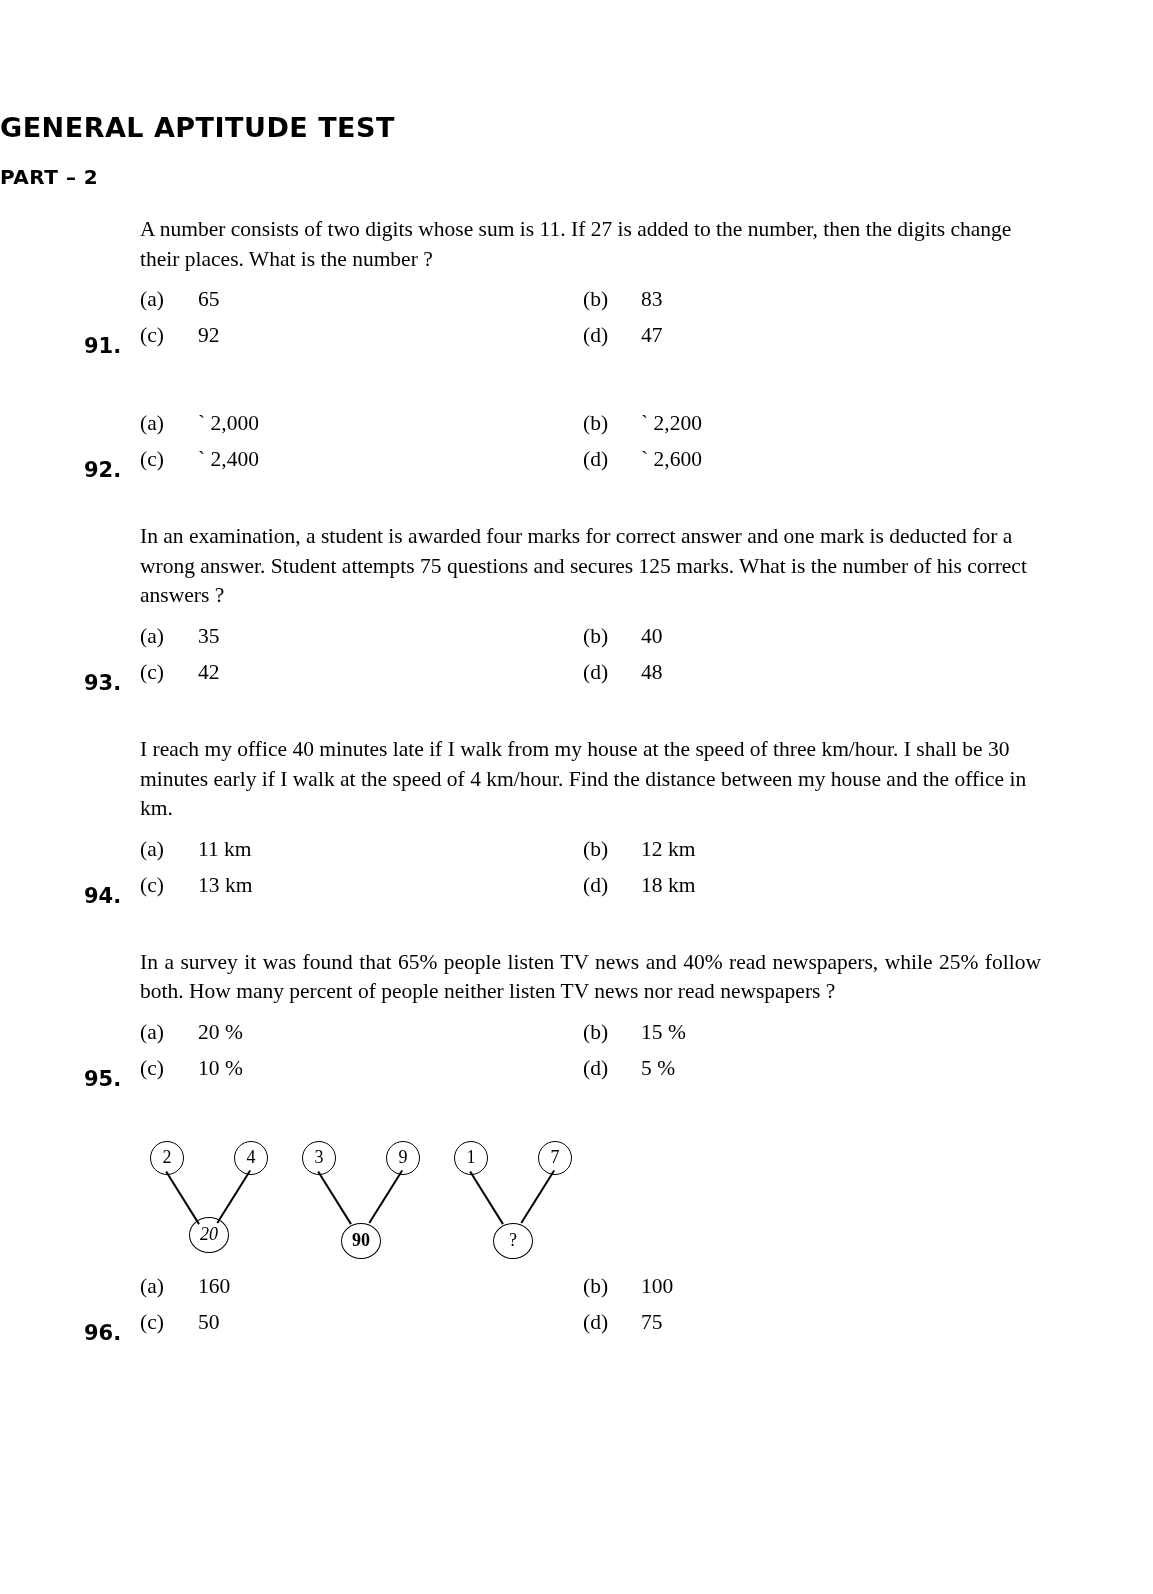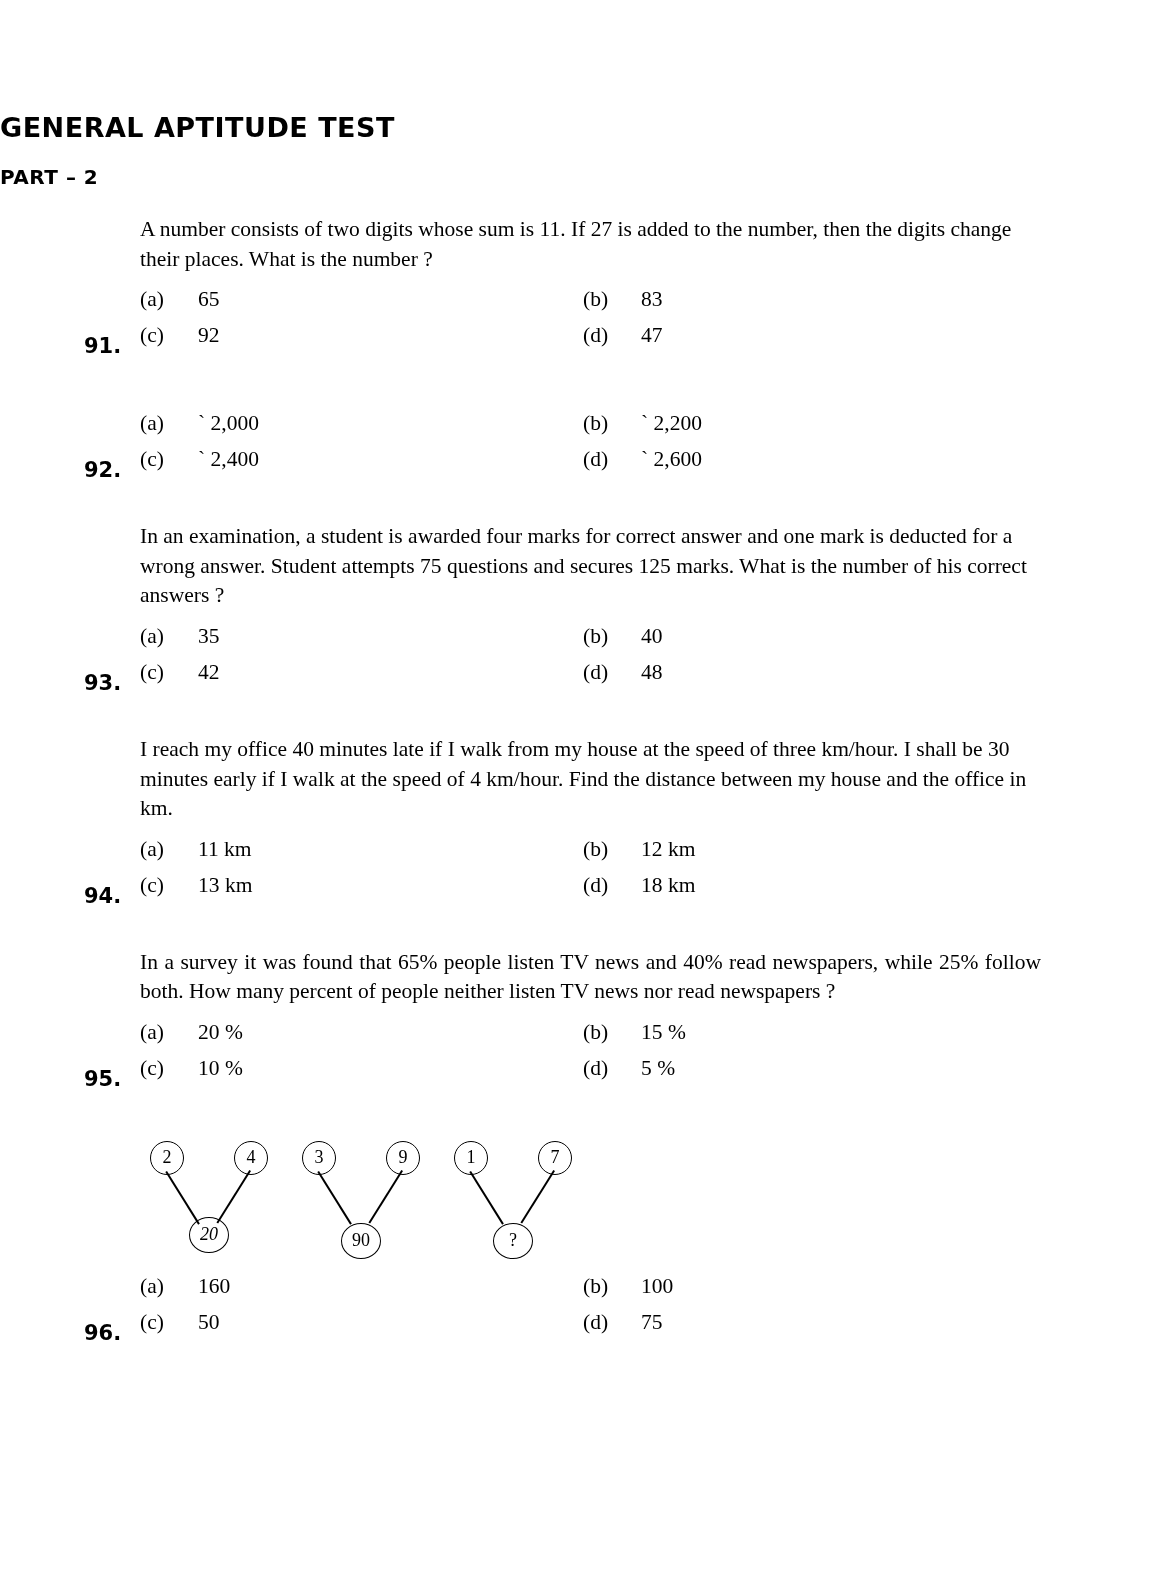--- a/index.html
+++ b/index.html
@@ -311,21 +311,21 @@
             <div class="node small" style="left:6px; top:0px;">2</div>
             <div class="node small" style="left:90px; top:0px;">4</div>
             <div class="node bottom" style="left:45px; top:76px;font-style:italic;">20</div>
             <div class="line" style="left:23px; top:30px; width:62px; transform: rotate(58deg);"></div>
             <div class="line" style="left:107px; top:30px; width:62px; transform: rotate(122deg);"></div>
           </div>
 
           <div class="trio" style="left:152px;">
             <div class="node small" style="left:6px; top:0px;">3</div>
             <div class="node small" style="left:90px; top:0px;">9</div>
-            <div class="node bottom" style="left:45px; top:82px;">90</div>
+            <div class="node bottom" style="left:45px; top:82px;font-weight:bold;">90</div>
             <div class="line" style="left:23px; top:30px; width:62px; transform: rotate(58deg);"></div>
             <div class="line" style="left:107px; top:30px; width:62px; transform: rotate(122deg);"></div>
           </div>
 
           <div class="trio" style="left:304px;">
             <div class="node small" style="left:6px; top:0px;">1</div>
             <div class="node small" style="left:90px; top:0px;">7</div>
             <div class="node bottom" style="left:45px; top:82px;">?</div>
             <div class="line" style="left:23px; top:30px; width:62px; transform: rotate(58deg);"></div>
             <div class="line" style="left:107px; top:30px; width:62px; transform: rotate(122deg);"></div>

